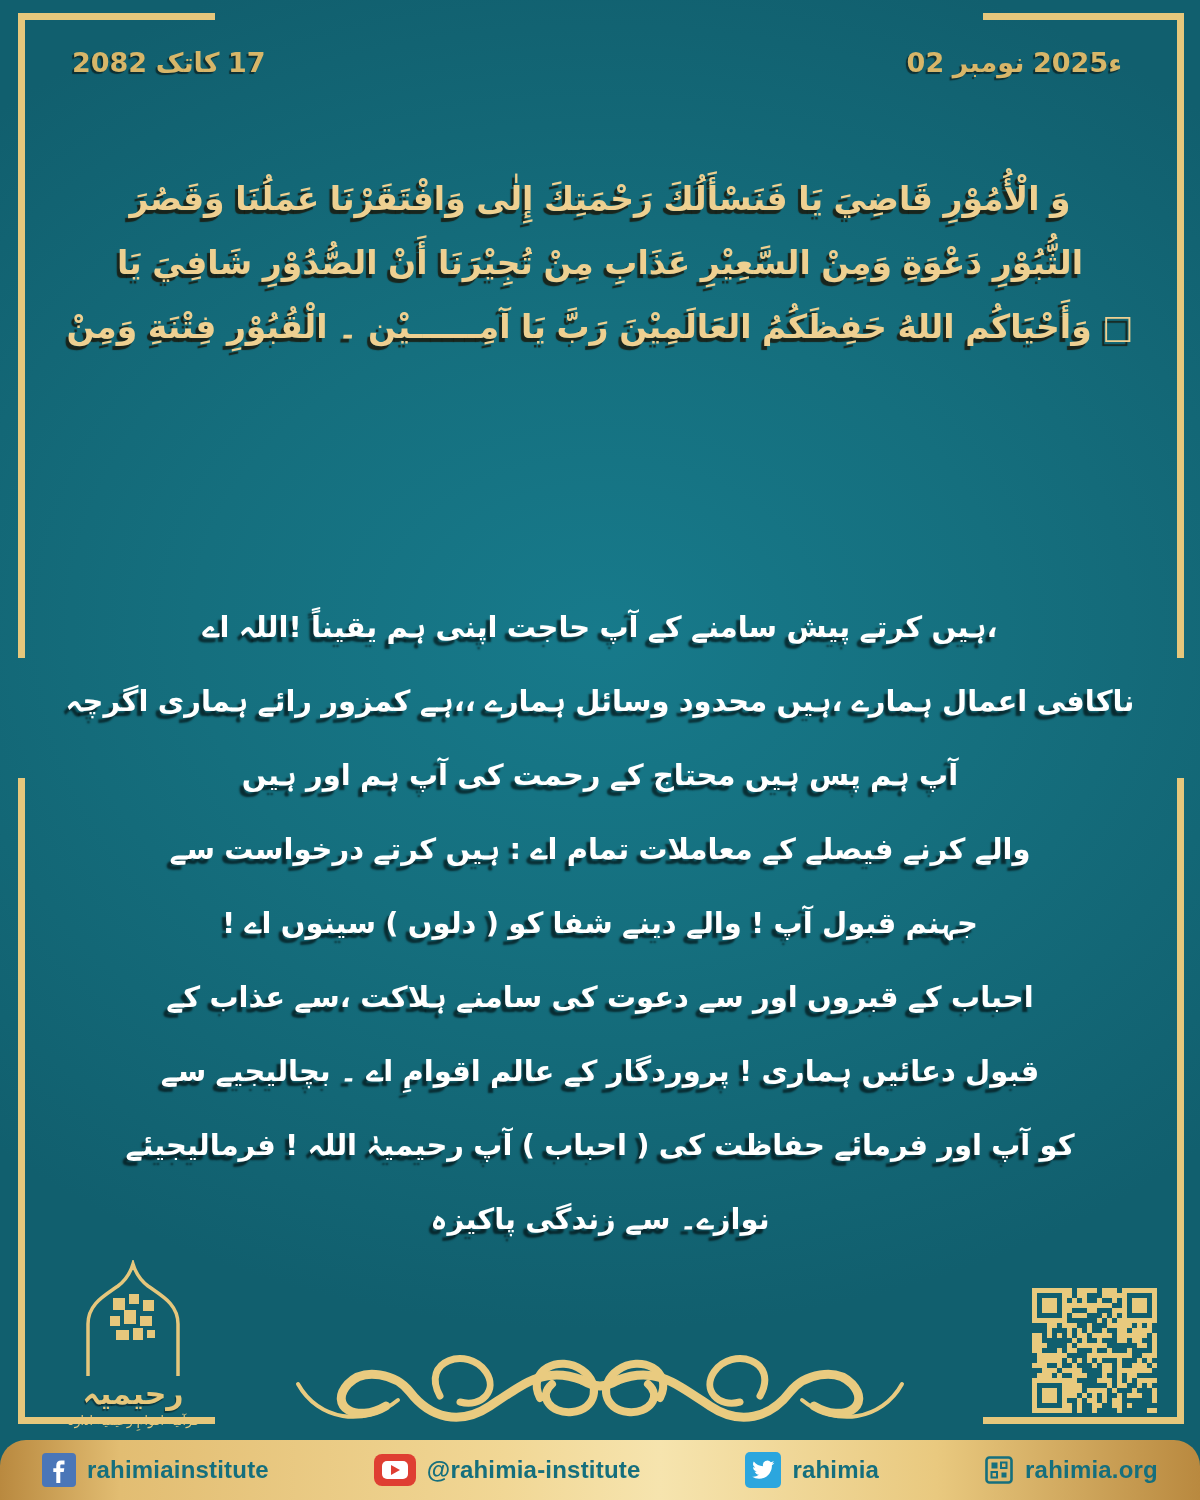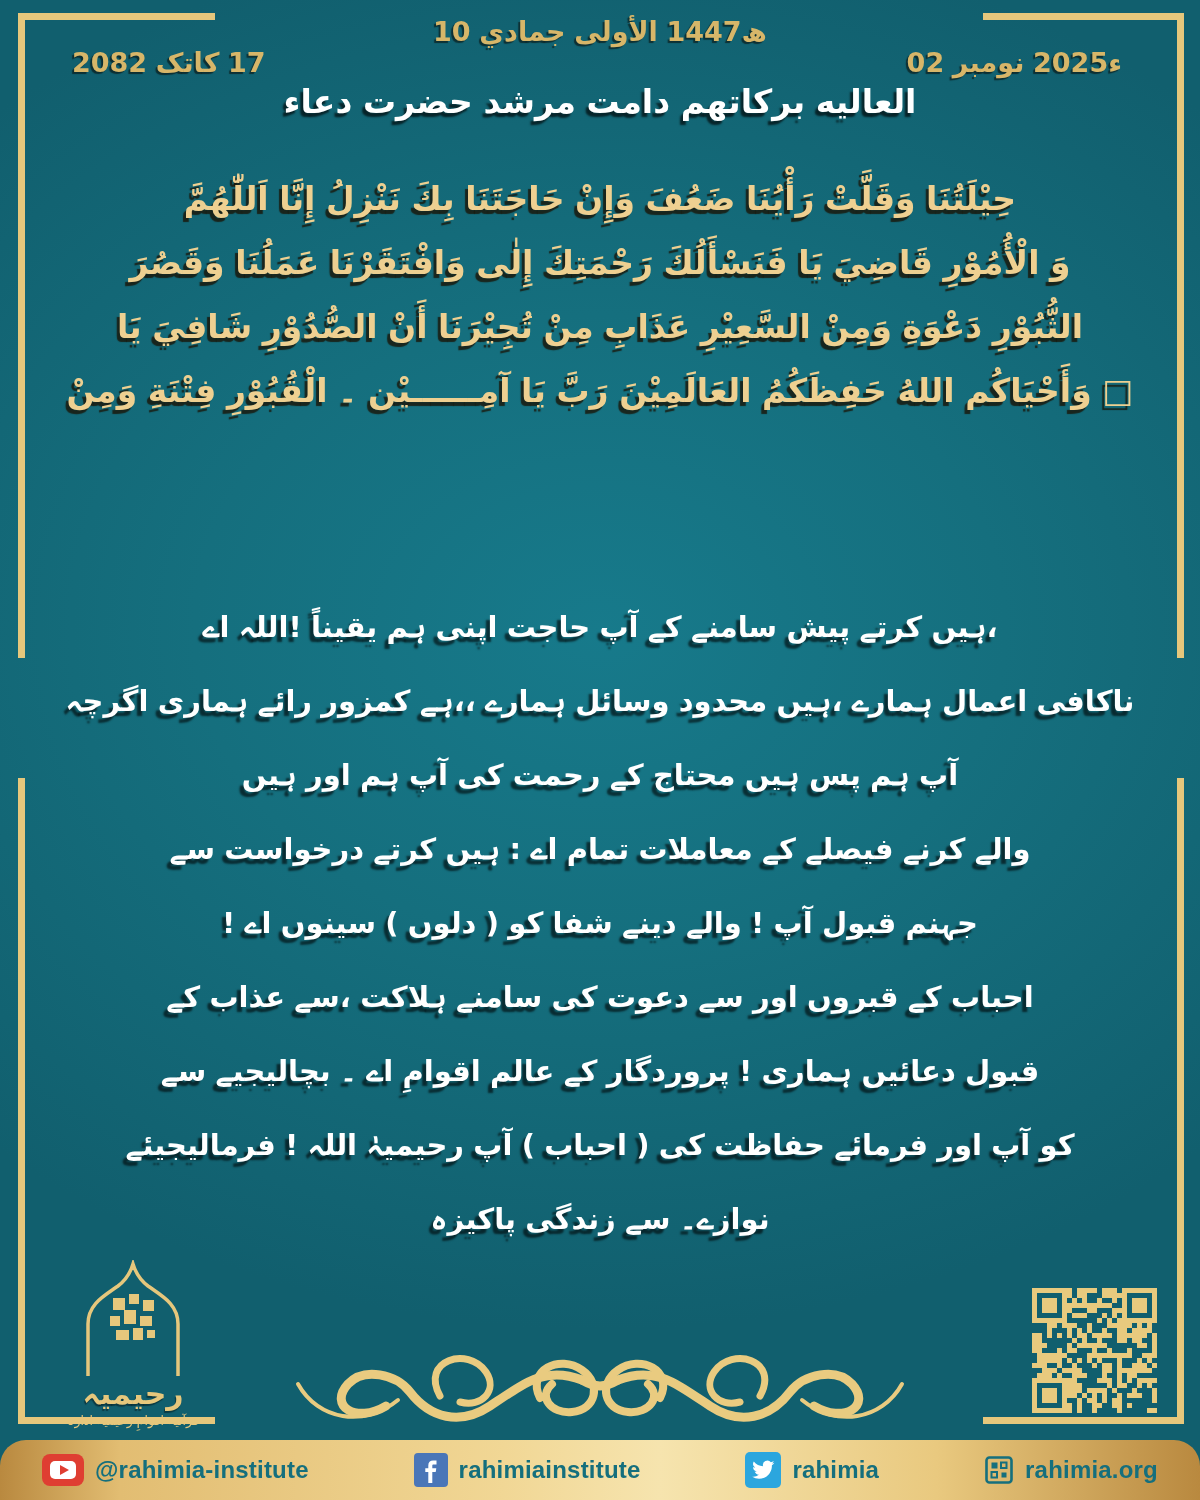--- a/index.html
+++ b/index.html
@@ -80,58 +80,32 @@
     <span class="seg b-top-l"></span>
     <span class="seg b-top-r"></span>
     <span class="seg b-bot-l"></span>
     <span class="seg b-bot-r"></span>
     <span class="seg b-left-1"></span>
     <span class="seg b-left-2"></span>
     <span class="seg b-right-1"></span>
     <span class="seg b-right-2"></span>
   </div>
 
-  <div class="date hdr-hijri tokens">
-      <span class="tok">10</span>
-      <span class="tok">جمادي</span>
-      <span class="tok">الأولى</span>
-      <span class="tok">1447ھ</span>
-    </div>
   <div class="date hdr-greg tokens">
       <span class="tok">02</span>
       <span class="tok">نومبر</span>
       <span class="tok">2025ء</span>
     </div>
   <div class="date hdr-bik tokens" data-flow="rtl">
       <span class="tok">17</span>
       <span class="tok">کاتک</span>
       <span class="tok">2082</span>
     </div>
-  <h1 class="title tokens">
-      <span class="tok">دعاء</span>
-      <span class="tok">حضرت</span>
-      <span class="tok">مرشد</span>
-      <span class="tok">دامت</span>
-      <span class="tok">بركاتهم</span>
-      <span class="tok">العاليه</span>
-    </h1>
 
   <section class="arabic">
-    <div class="aline tokens">
-        <span class="tok">اَللّٰهُمَّ</span>
-        <span class="tok">إِنَّا</span>
-        <span class="tok">نَنْزِلُ</span>
-        <span class="tok">بِكَ</span>
-        <span class="tok">حَاجَتَنَا</span>
-        <span class="tok">وَإِنْ</span>
-        <span class="tok">ضَعُفَ</span>
-        <span class="tok">رَأْيُنَا</span>
-        <span class="tok">وَقَلَّتْ</span>
-        <span class="tok">حِيْلَتُنَا</span>
-      </div>
     <div class="aline tokens">
         <span class="tok">وَقَصُرَ</span>
         <span class="tok">عَمَلُنَا</span>
         <span class="tok">وَافْتَقَرْنَا</span>
         <span class="tok">إِلٰى</span>
         <span class="tok">رَحْمَتِكَ</span>
         <span class="tok">فَنَسْأَلُكَ</span>
         <span class="tok">يَا</span>
         <span class="tok">قَاضِيَ</span>
         <span class="tok">الْأُمُوْرِ</span>
@@ -951,35 +925,35 @@
       <div style="grid-area: 25 / 21;"></div>
       <div style="grid-area: 25 / 22;"></div>
       <div style="grid-area: 25 / 23;"></div>
       <div class="m" style="grid-area: 25 / 24;"></div>
       <div class="m" style="grid-area: 25 / 25;"></div>
     </div>
 
   <footer class="social-bar">
 
     <div class="social-item">
+      <span class="icon fb">
+        <svg width="34" height="34" viewBox="0 0 34 34">
+          <path fill="#ffffff" d="M22.5,11.5 h-3 c-.8,0 -1.2,.5 -1.2,1.3 v2.4 h4 l-.6,3.8 h-3.4 V30 h-4 V19 h-3 v-3.8 h3 v-2.8 c0,-3 1.8,-4.9 4.8,-4.9 h3.4 z"></path>
+        </svg>
+      </span>
+      <span class="social-label">rahimiainstitute</span>
+    </div>
+
+    <div class="social-item">
       <span class="icon yt">
         <span class="yt-inner">
             <span class="yt-tri"></span>
           </span>
       </span>
       <span class="social-label">@rahimia-institute</span>
-    </div>
-
-    <div class="social-item">
-      <span class="icon fb">
-        <svg width="34" height="34" viewBox="0 0 34 34">
-          <path fill="#ffffff" d="M22.5,11.5 h-3 c-.8,0 -1.2,.5 -1.2,1.3 v2.4 h4 l-.6,3.8 h-3.4 V30 h-4 V19 h-3 v-3.8 h3 v-2.8 c0,-3 1.8,-4.9 4.8,-4.9 h3.4 z"></path>
-        </svg>
-      </span>
-      <span class="social-label">rahimiainstitute</span>
     </div>
 
     <div class="social-item">
       <span class="icon tw">
         <svg width="24" height="24" viewBox="0 0 24 24">
           <path fill="#ffffff" d="M23.4 4.8c-.8.4-1.7.7-2.6.8a4.6 4.6 0 0 0 2-2.5c-.9.5-1.9.9-2.9 1.1a4.5 4.5 0 0 0-7.8 4.1A12.8 12.8 0 0 1 2.8 3.6a4.5 4.5 0 0 0 1.4 6A4.4 4.4 0 0 1 2.1 9v.1a4.5 4.5 0 0 0 3.6 4.4 4.6 4.6 0 0 1-2 .1 4.5 4.5 0 0 0 4.2 3.1A9 9 0 0 1 1.2 18.7 12.7 12.7 0 0 0 8.1 20.7c8.3 0 12.8-6.9 12.8-12.8v-.6c.9-.6 1.7-1.4 2.5-2.5z"></path>
         </svg>
       </span>
       <span class="social-label">rahimia</span>
     </div>

